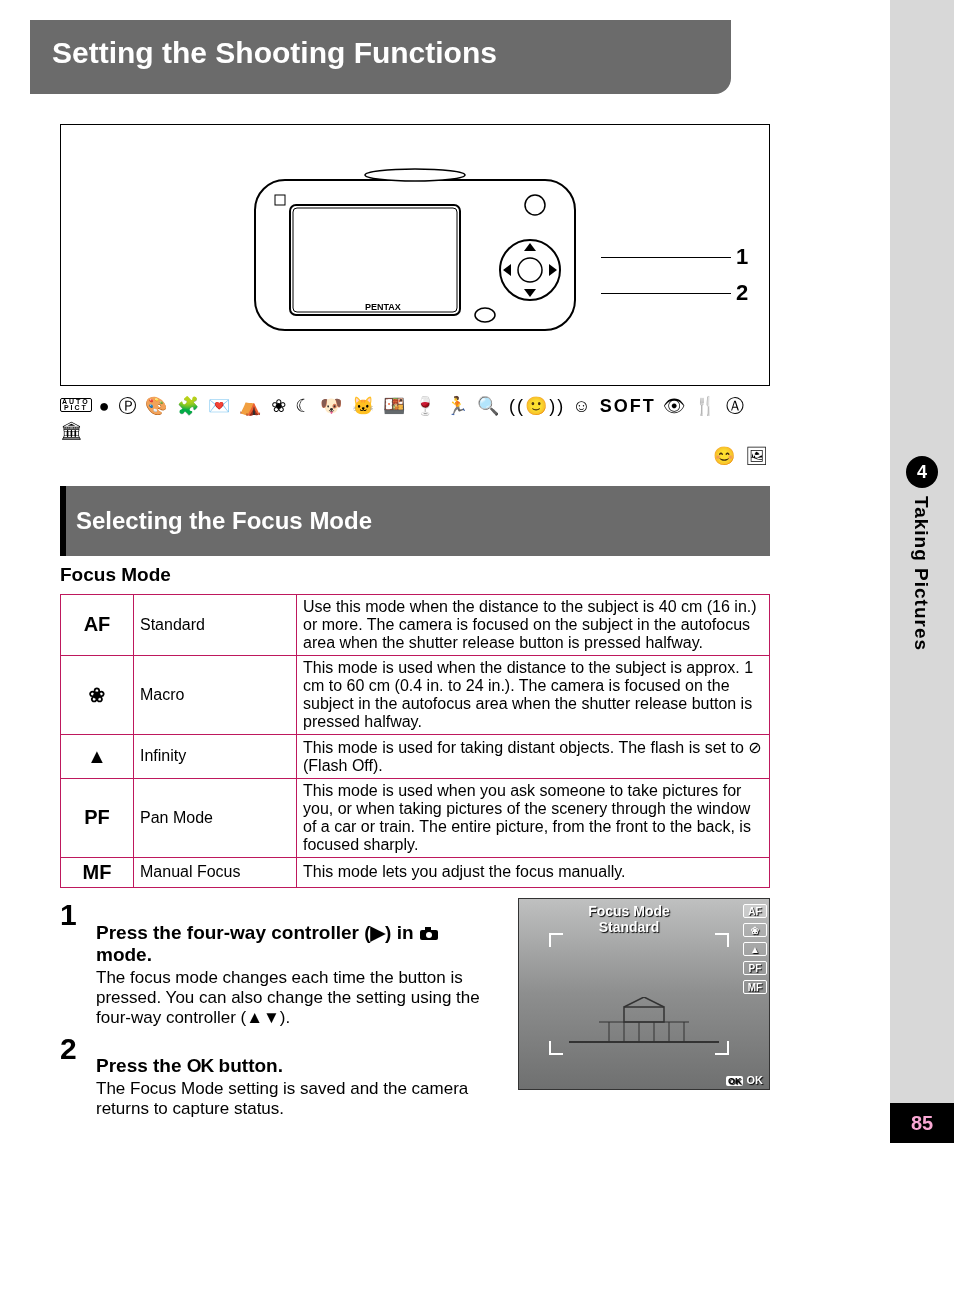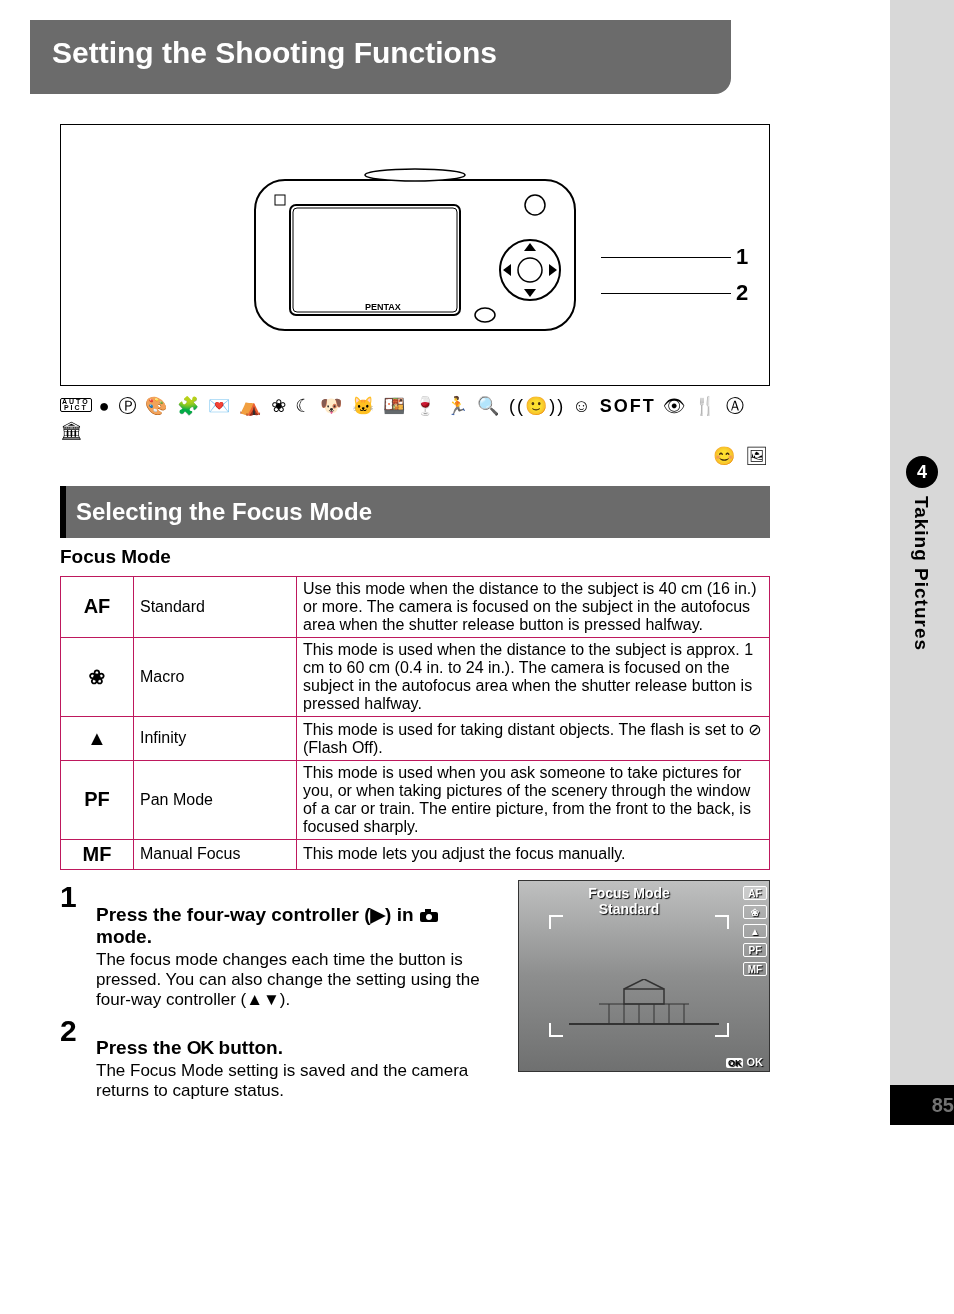--- a/index.html
+++ b/index.html
@@ -83,21 +83,21 @@
     padding: 0 1px;
     line-height: 0.9;
     vertical-align: 2px;
     border-radius: 2px;
     text-align: center;
   }
   .section-bar {
     background: #6b6b6b;
     color: #fff;
     border-left: 6px solid #000;
-    padding: 12px 10px;
+    padding: 21px 10px;
     margin: 16px 0 8px 0;
     font-size: 24px;
     font-weight: bold;
   }
   .sub-head {
     font-size: 19px;
     font-weight: bold;
     margin: 8px 0;
   }
   table.focus {
@@ -255,22 +255,22 @@
     font-weight: bold;
     letter-spacing: 1px;
   }
   .pagefoot {
     position: absolute;
     right: 0;
     bottom: 0;
     width: 64px;
     height: 40px;
     background: #000;
-    color: #737373;
-    text-align: right;
+    color: #f9a8d4;
+    text-align: center;
     line-height: 40px;
     font-size: 20px;
     font-weight: bold;
   }
   .camera-icon {
     display: inline-block;
     vertical-align: -2px;
   }
 </style>
 </head>

